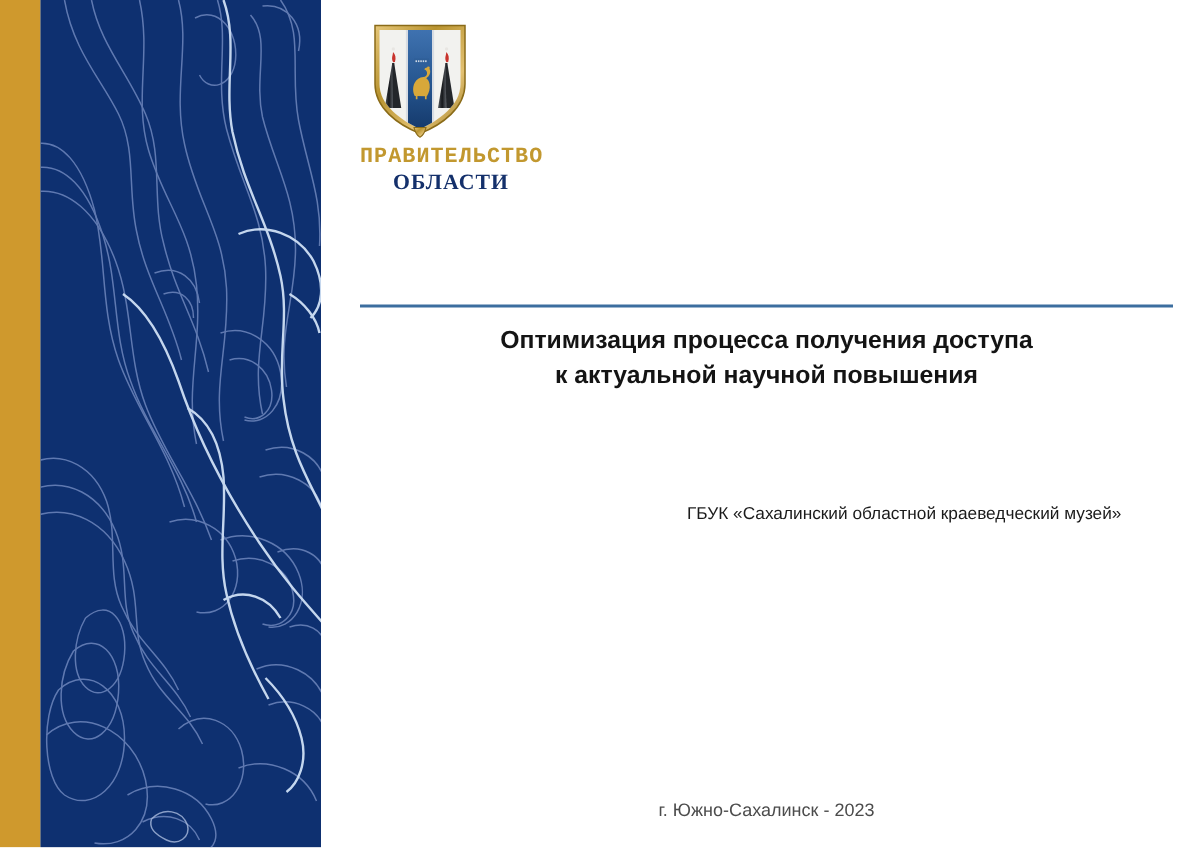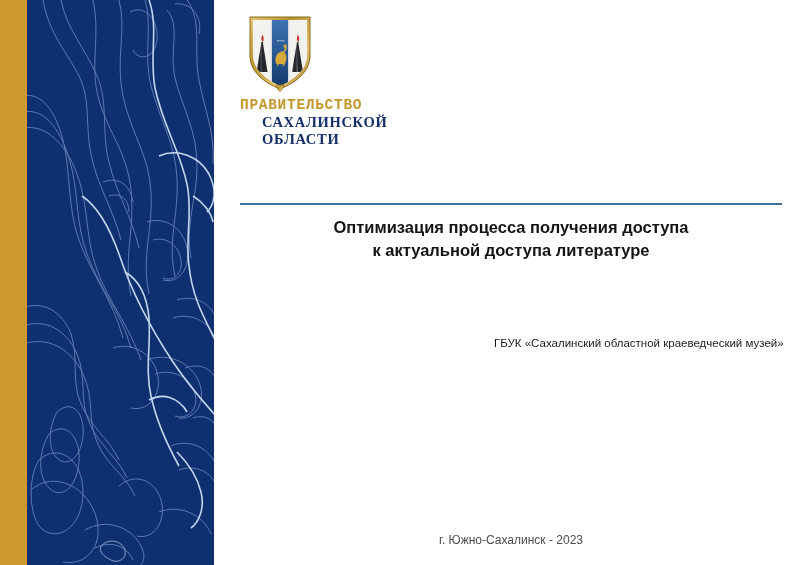--- a/index.html
+++ b/index.html
@@ -143,21 +143,20 @@
     margin-top: 2px;
   }
   #org-group {
     margin-top: 16px;
   }
   #org-value {
     font-size: 11.5px;
     color: #1b1b1b;
     display: block;
     margin-top: 2px;
-    margin-left: 36px;
   }
 
   
   #footer {
     position: absolute;
     left: 240px;
     top: 533px;
     width: 542px;
     text-align: center;
     font-size: 12px;
@@ -297,31 +296,30 @@
           <rect x="33.8" y="24.2" width="1" height="1.2"></rect>
           <rect x="35.4" y="24.2" width="1" height="1.2"></rect>
         </g>
       </g>
 
       <path d="M28 69 C29 73, 31 75, 32 75.5 C33 75, 35 73, 36 69 Z" fill="url(#goldFrame)" stroke="#8a6b18" stroke-width="0.7"></path>
     </svg>
 
     <div id="gov-wordmark">
       <span id="gov-line-1">ПРАВИТЕЛЬСТВО</span>
-      <span id="gov-line-2">САХАЛИНСКОЙ</span>
       <span id="gov-line-3">ОБЛАСТИ</span>
     </div>
   </div>
 
 
   <div id="rule"></div>
 
   <div id="main-title">
     <span>Оптимизация процесса получения доступа</span>
-    <span>к актуальной доступа литературе</span>
+    <span>к актуальной научной повышения</span>
   </div>
 
   <div id="credits">
 
 
     <div id="org-group">
       <span id="org-value">ГБУК «Сахалинский областной краеведческий музей»</span>
     </div>
   </div>
 

